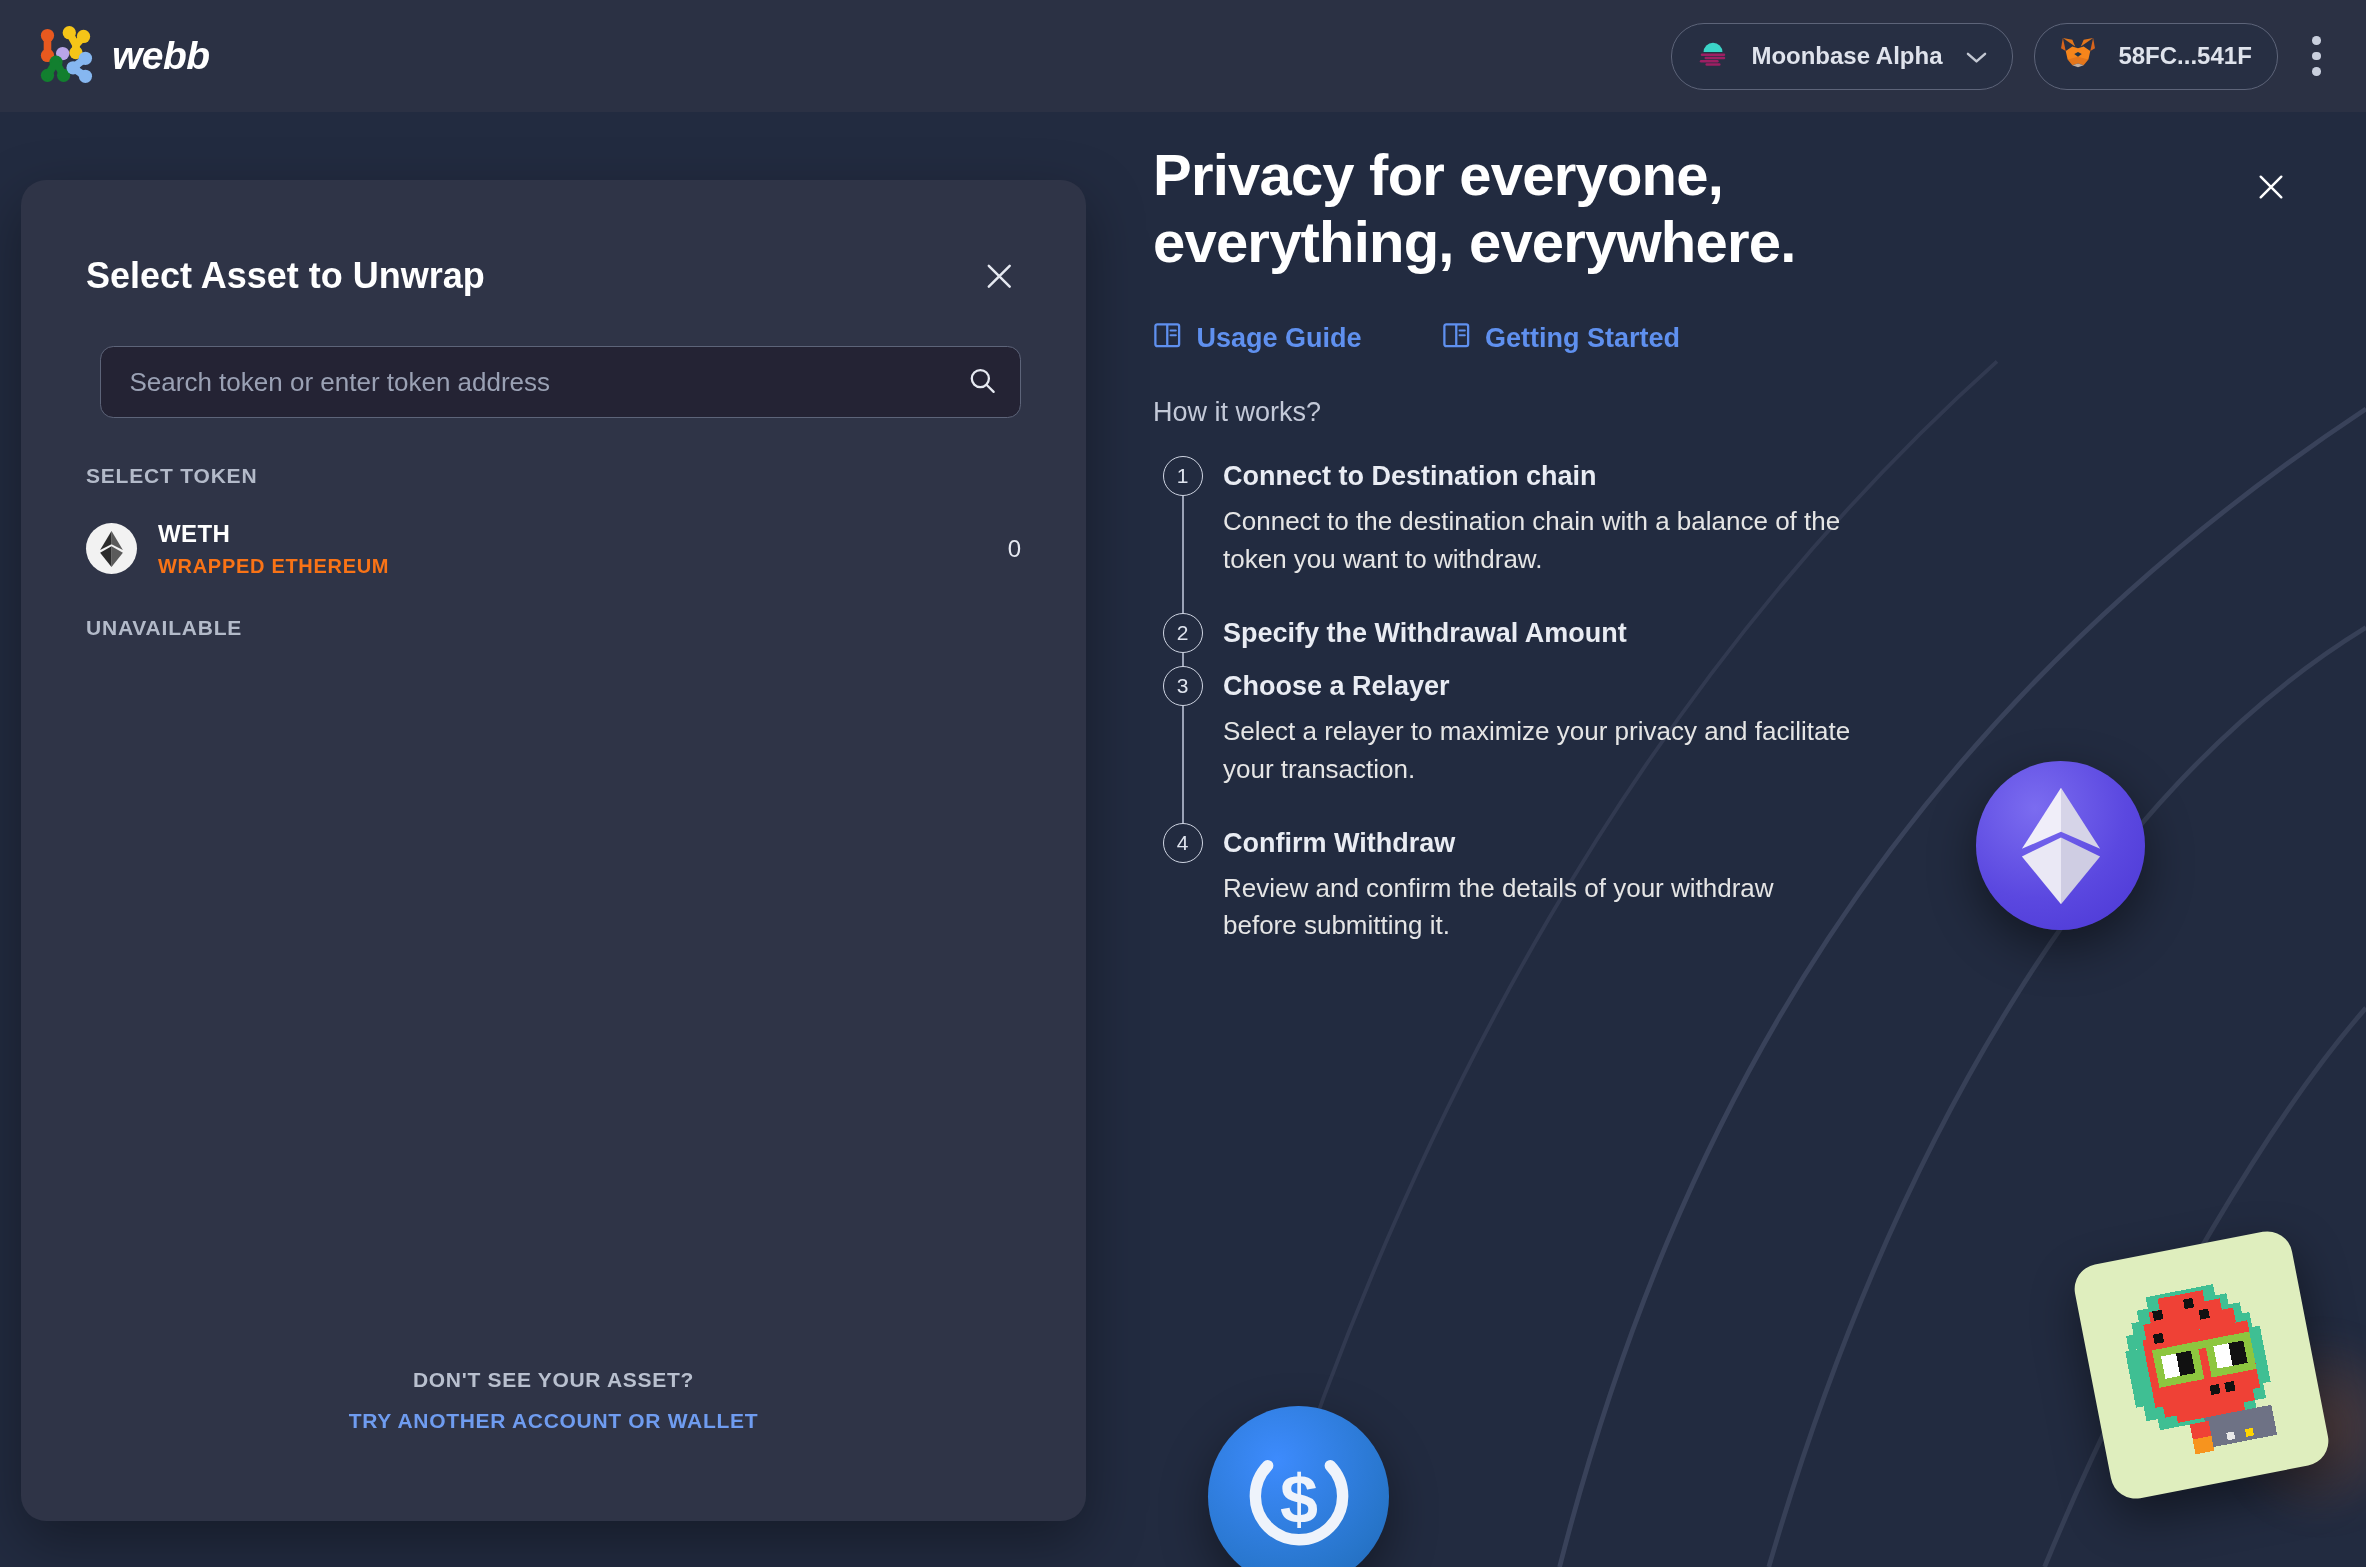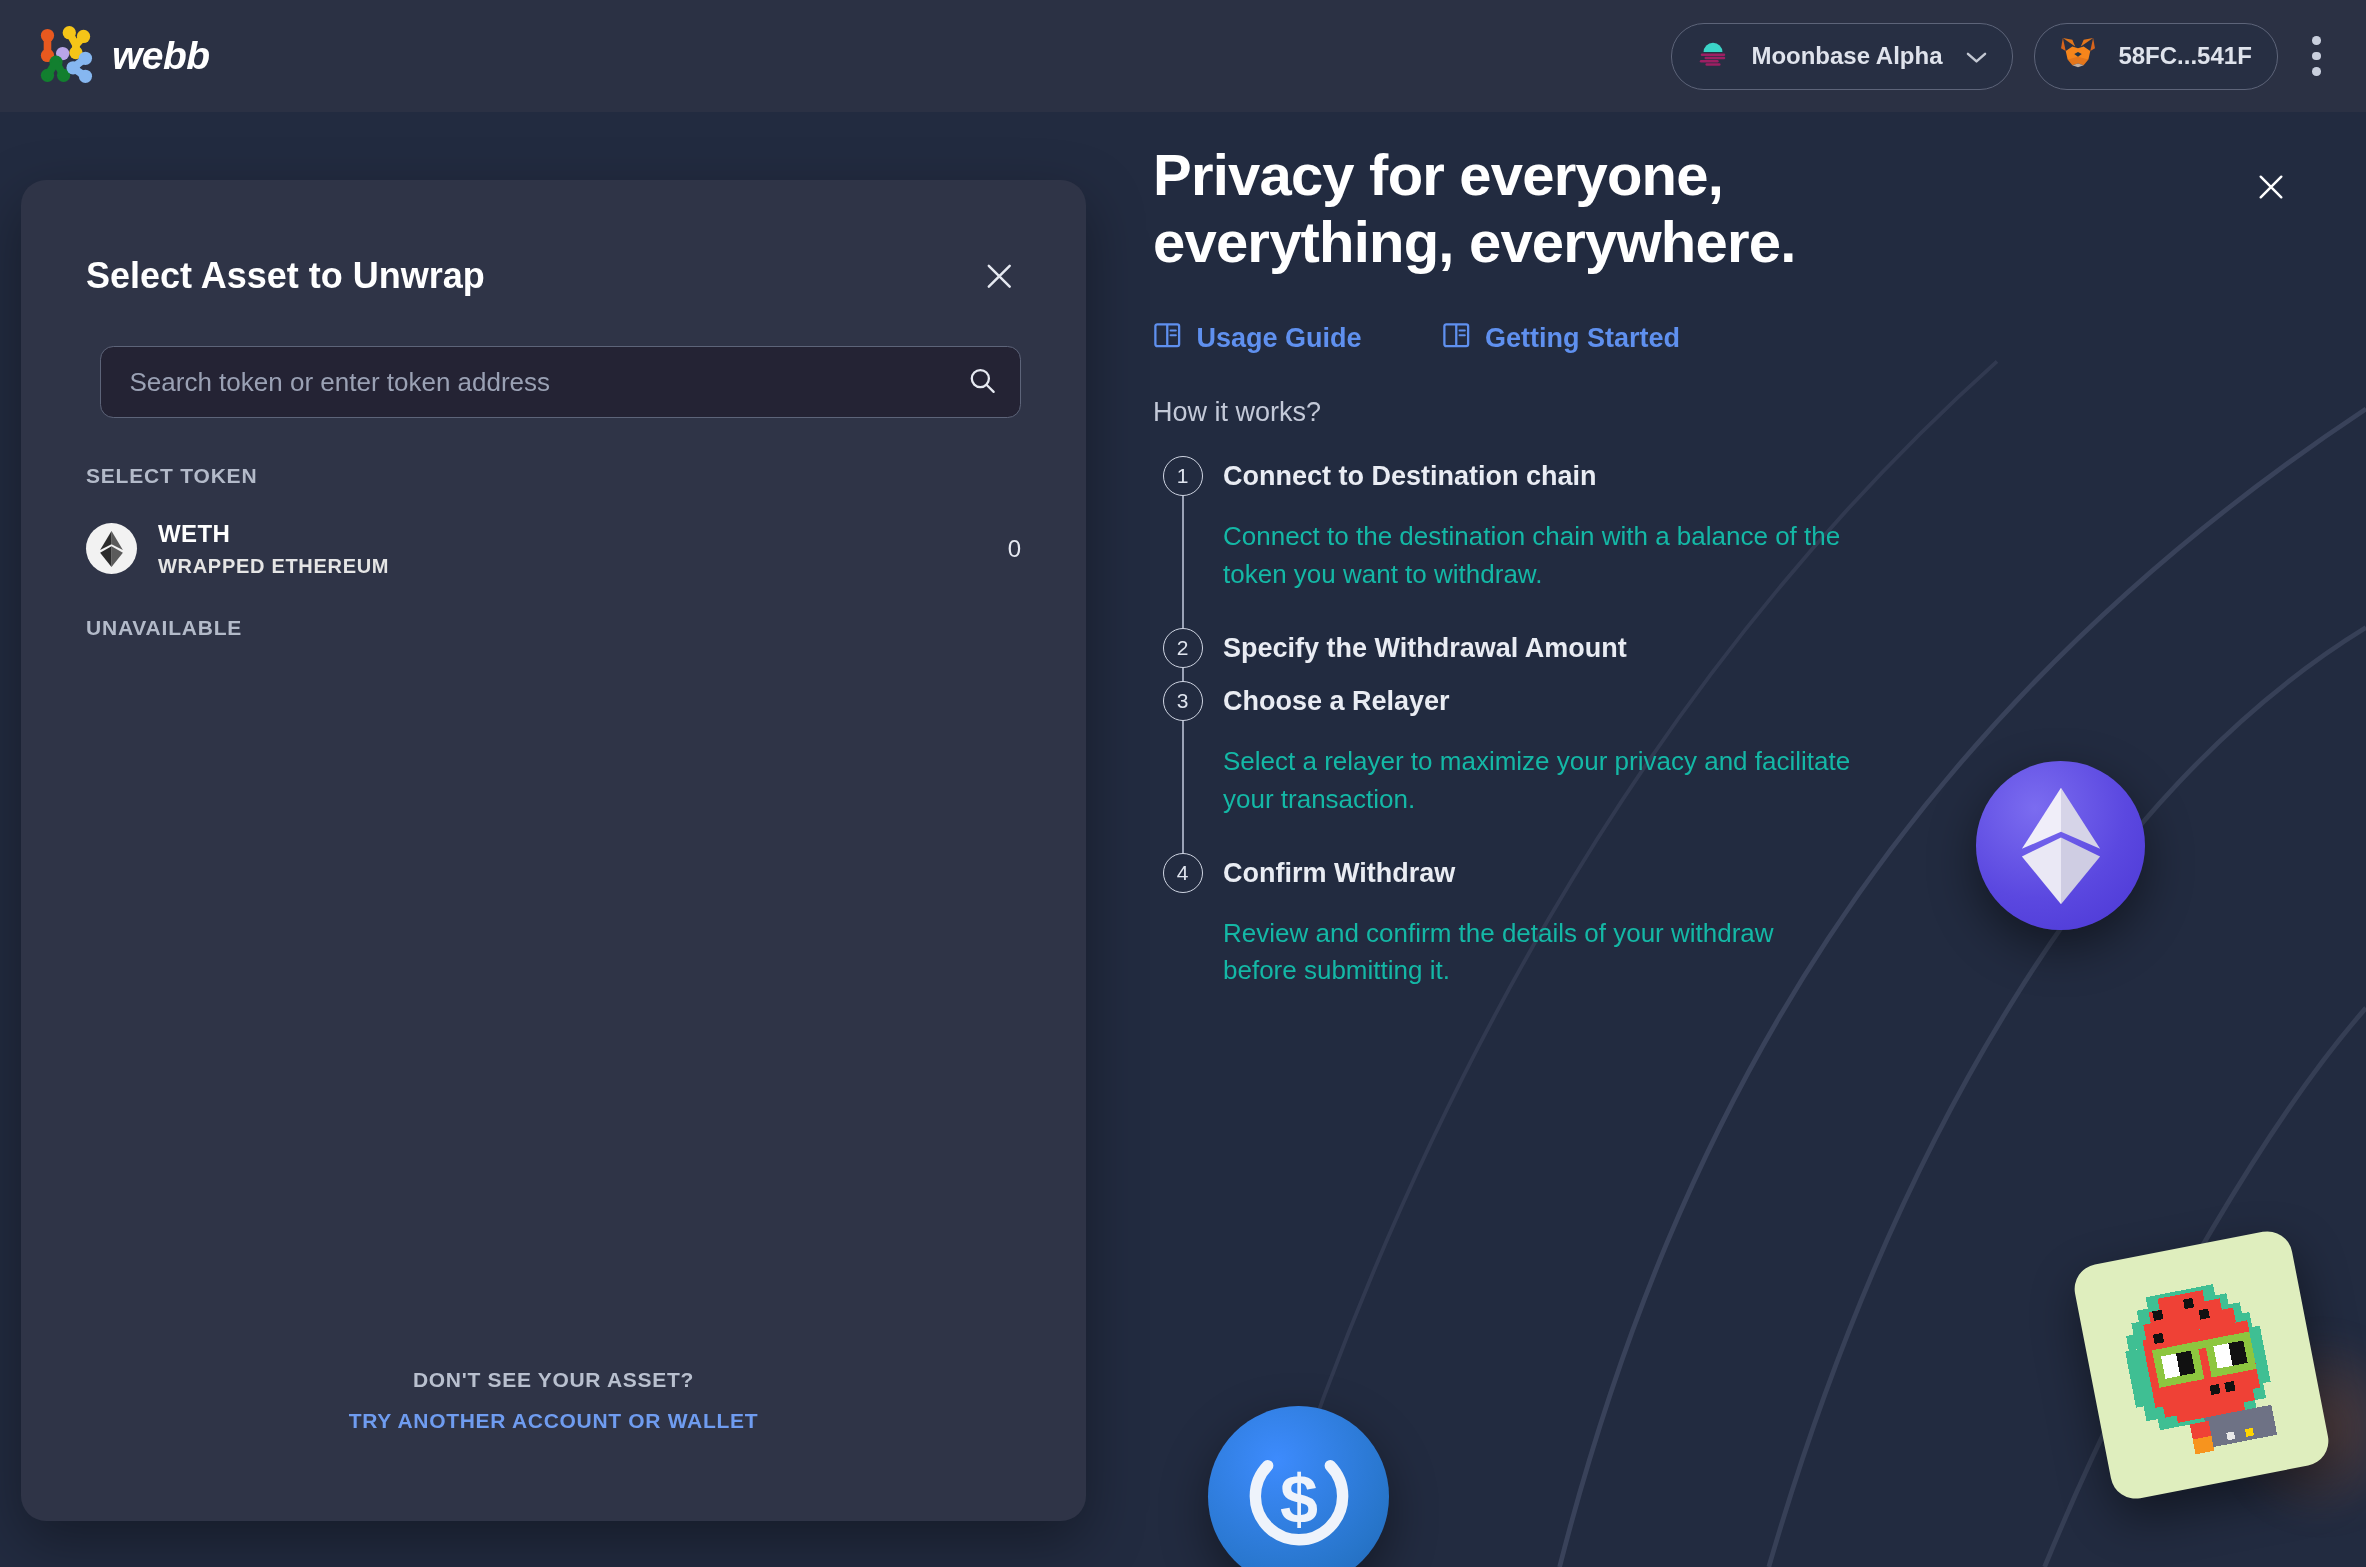--- a/index.html
+++ b/index.html
@@ -129,21 +129,21 @@
     margin-top: 32px; cursor: pointer;
   }
   .token-logo {
     width: 51px; height: 51px; border-radius: 50%;
     background: #f2f2f2;
     display: flex; align-items: center; justify-content: center;
     margin-right: 21px; flex: none;
   }
   .token-sym { color: #ffffff; font-size: 24px; font-weight: 700; letter-spacing: 0.4px; }
   .token-name {
-    color: #e5e5e5; font-size: 20px; font-weight: 700;
+    color: #f97316; font-size: 20px; font-weight: 700;
     letter-spacing: 0.7px; margin-top: 6.7px; text-transform: uppercase;
   }
   .token-bal { margin-left: auto; color: #e6e9f1; font-size: 24px; }
   .unavailable-label { margin-top: 38px; }
 
   .modal-foot {
     margin-top: auto; padding: 0 65px 88px 65px; text-align: center;
   }
   .foot-q {
     color: #b9c0cf; font-size: 21px; font-weight: 700; letter-spacing: 0.7px;
@@ -190,22 +190,22 @@
   }
   .step-line {
     position: absolute; left: 29px; top: 40px; bottom: -17px;
     width: 1.5px; background: #9aa2b6;
   }
   .step:last-child .step-line { display: none; }
   .step-title {
     color: #e9ecf3; font-size: 27px; font-weight: 700; line-height: 40px;
   }
   .step-desc {
-    color: #14b8a6; font-size: 26px; line-height: 1.45;
-    margin-top: 22px; max-width: 628px; padding-bottom: 21px;
+    color: #e5e5e5; font-size: 26px; line-height: 1.45;
+    margin-top: 7px; max-width: 628px; padding-bottom: 21px;
   }
 </style>
 </head>
 <body>
 
 <div class="app">
 
   <div class="bg-deco">
     <svg viewBox="0 0 2488 1648" preserveAspectRatio="none">
       <path d="M1640 1648 C1760 1180 1990 760 2488 430" fill="none" stroke="#8e98b4" stroke-opacity=".22" stroke-width="5"></path>

